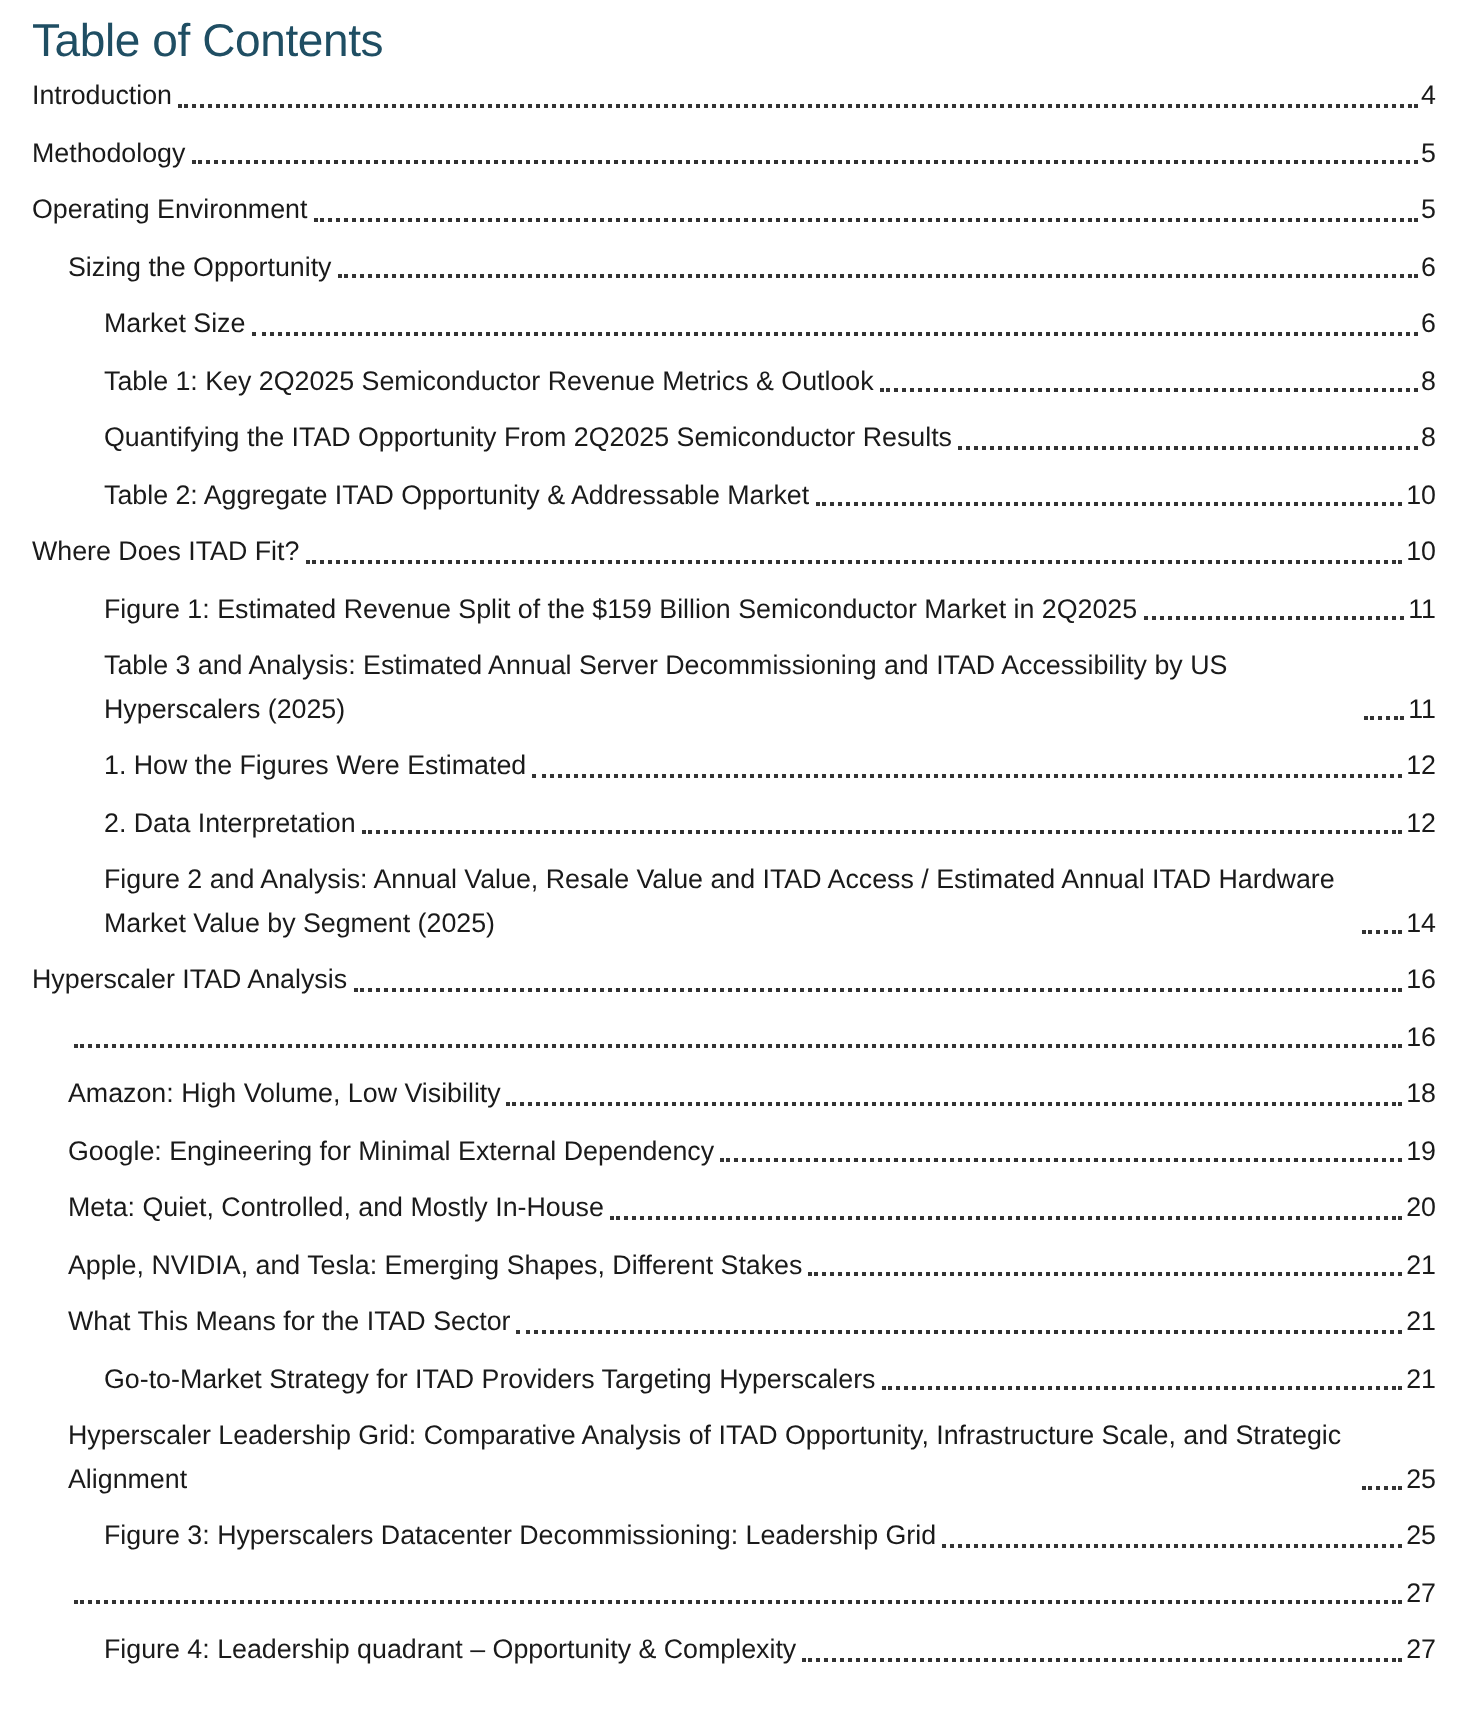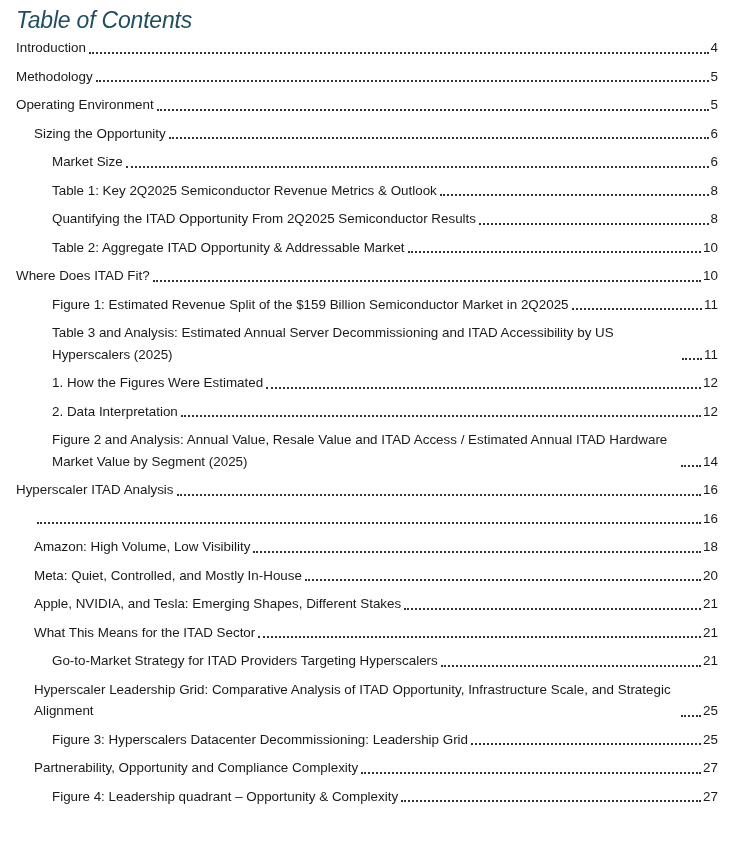--- a/index.html
+++ b/index.html
@@ -1,18 +1,18 @@
 <!DOCTYPE html>
 <html><head>
 <meta charset="utf-8">
 <style>
   html, body { margin:0; padding:0; background:#ffffff; }
   body { width:742px; height:860px; overflow:hidden; font-family:"Liberation Sans", sans-serif; color:#1a1a1a; }
   .page { position:relative; padding:6px 24px 0 16px; }
-  .toc-title { font-size:23px; color:#1f4e63; margin:0 0 3px 0; line-height:28px; font-weight:normal; letter-spacing:-0.2px;font-style:italic; }
+  .toc-title { font-size:23px; color:#1f4e63; margin:0 0 3px 0; line-height:28px; font-weight:normal; letter-spacing:-0.2px; }
   .toc { list-style:none; margin:0; padding:0; }
   .entry { display:flex; align-items:flex-end; font-size:13.4px; line-height:21.5px; margin-bottom:7px; }
   .entry.l1 { padding-left:0; }
   .entry.l2 { padding-left:18px; }
   .entry.l3 { padding-left:36px; }
   .entry .text { flex:0 1 auto; }
   .entry .leader { flex:1 1 auto; overflow:hidden; white-space:nowrap; margin:0 2px 5px 3px; border-bottom:2px dotted #333; height:1px; min-width:20px; }
   .entry .page-num { flex:0 0 auto; text-align:right; }
 </style>
 </head>
@@ -99,20 +99,25 @@
       <li class="entry l2">
         <span class="leader"></span>
         <span class="page-num">16</span>
       </li>
       <li class="entry l2">
         <span class="text">Amazon: High Volume, Low Visibility</span>
         <span class="leader"></span>
         <span class="page-num">18</span>
       </li>
       <li class="entry l2">
+        <span class="text">Google: Engineering for Minimal External Dependency</span>
+        <span class="leader"></span>
+        <span class="page-num">19</span>
+      </li>
+      <li class="entry l2">
         <span class="text">Meta: Quiet, Controlled, and Mostly In-House</span>
         <span class="leader"></span>
         <span class="page-num">20</span>
       </li>
       <li class="entry l2">
         <span class="text">Apple, NVIDIA, and Tesla: Emerging Shapes, Different Stakes</span>
         <span class="leader"></span>
         <span class="page-num">21</span>
       </li>
       <li class="entry l2">
@@ -129,21 +134,20 @@
         <span class="text">Hyperscaler Leadership Grid: Comparative Analysis of ITAD Opportunity, Infrastructure Scale, and Strategic Alignment</span>
         <span class="leader"></span>
         <span class="page-num">25</span>
       </li>
       <li class="entry l3">
         <span class="text">Figure 3: Hyperscalers Datacenter Decommissioning: Leadership Grid</span>
         <span class="leader"></span>
         <span class="page-num">25</span>
       </li>
       <li class="entry l2">
-        <span class="text">Partnerability, Opportunity and Compliance Complexity</span>
         <span class="leader"></span>
         <span class="page-num">27</span>
       </li>
       <li class="entry l3">
         <span class="text">Figure 4: Leadership quadrant – Opportunity &amp; Complexity</span>
         <span class="leader"></span>
         <span class="page-num">27</span>
       </li>
     </ul>
 </div>

